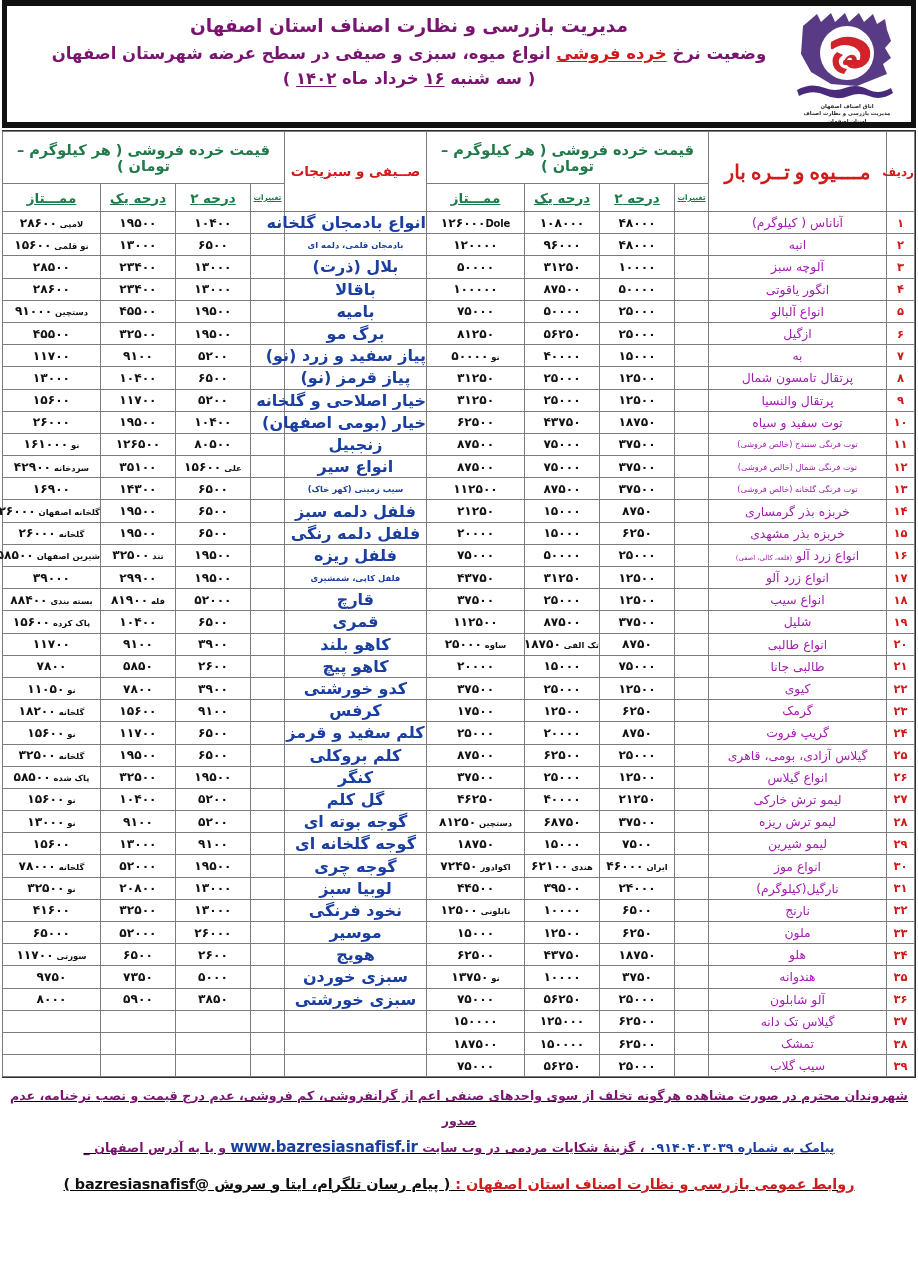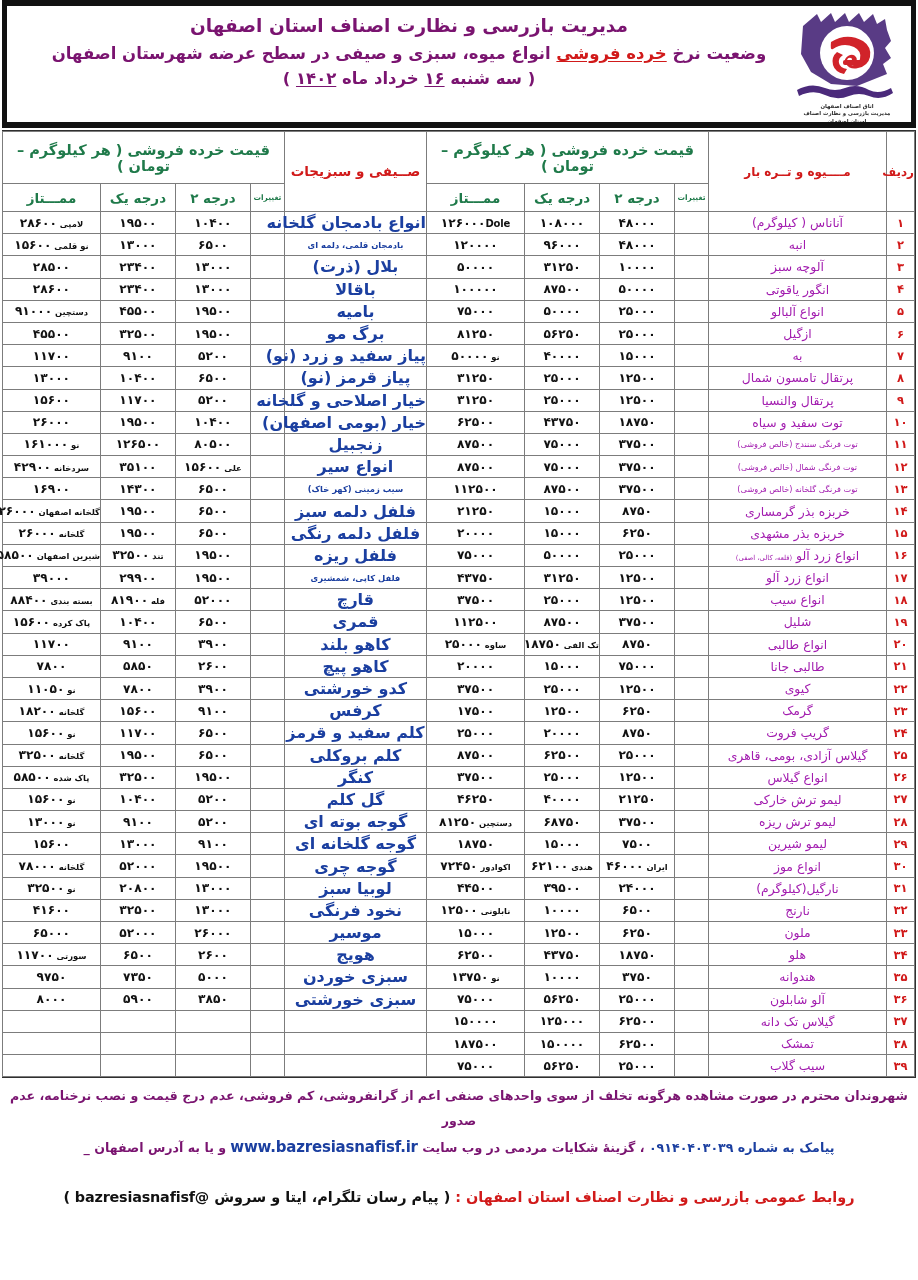--- a/index.html
+++ b/index.html
@@ -102,33 +102,34 @@
   col.c-d2       { width: 75px; }
   col.c-d1       { width: 75px; }
   col.c-mom      { width: 98px; }
   col.c-vname    { width: 142px; }
   col.c-vchg     { width: 34px; }
   col.c-vd2      { width: 75px; }
   col.c-vd1      { width: 75px; }
   col.c-vmom     { width: 98px; }
 
   .hdr-row1 td { height: 52px; }
-  .hdr-row2 td { height: 28px; }
+  .hdr-row2 td { height: 28px; text-decoration: underline; }
 
   .th-group {
     color: #1f7a4a;
     font-weight: bold;
     font-size: 14.5px;
     letter-spacing: -0.2px;
   }
   .th-main {
     color: #d11a1a;
     font-weight: bold;
-    font-size: 12px;
+    font-size: 20px;
     letter-spacing: 1px;
+    font-family: Liberation Serif, serif;
   }
   .th-veg {
     color: #d11a1a;
     font-weight: bold;
     font-size: 13.5px;
     line-height: 1.3;
     letter-spacing: 0.5px;
   }
   .th-no {
     color: #d11a1a;
@@ -179,32 +180,33 @@
     font-size: 8.4px;
     font-weight: bold;
   }
   td.cell-chg { background: #fff; }
 
   
   .footer {
     margin: 6px 6px 0 6px;
     text-align: center;
     direction: rtl;
+    text-decoration: underline;
   }
   .foot-p {
     color: #7a1470;
     font-weight: bold;
     font-size: 12.6px;
     line-height: 1.95;
     letter-spacing: -0.2px;
   }
   .foot-p .blue { color: #1b3fa0; }
   .foot-p .site { color: #1b3fa0; font-size: 15px; }
   .foot-last {
-    margin-top: 26px;
+    margin-top: 13px;
     color: #d11a1a;
     font-weight: bold;
     font-size: 14.4px;
     letter-spacing: -0.2px;
   }
   .foot-last .dark { color: #111; }
 </style>
 </head>
 <body>
 

